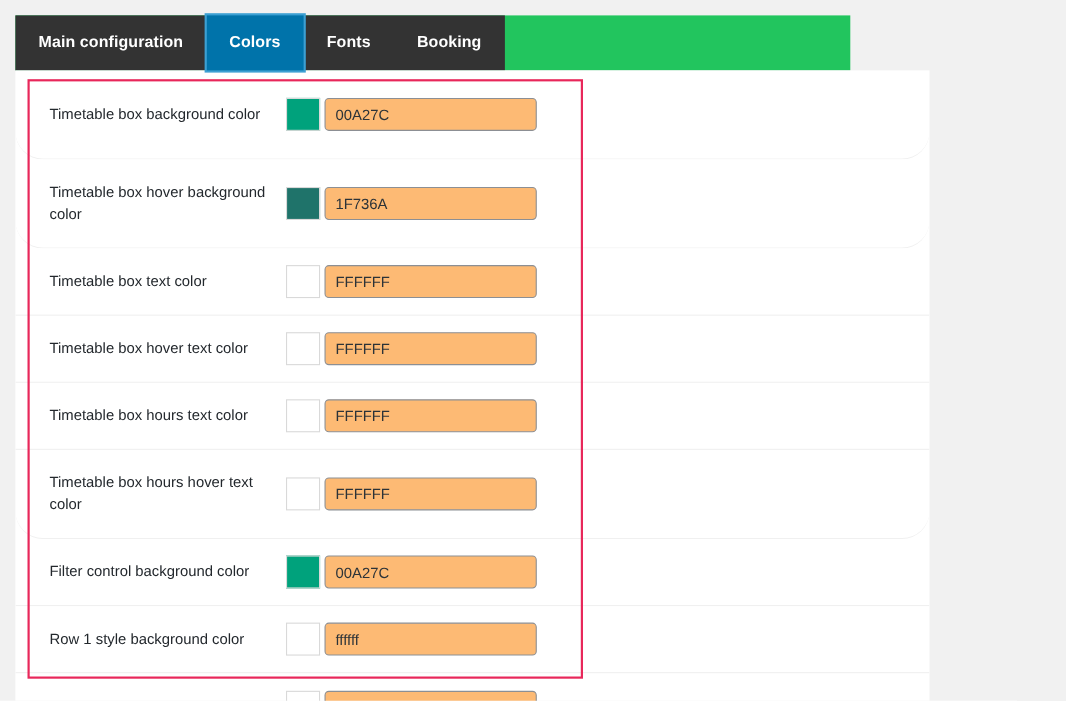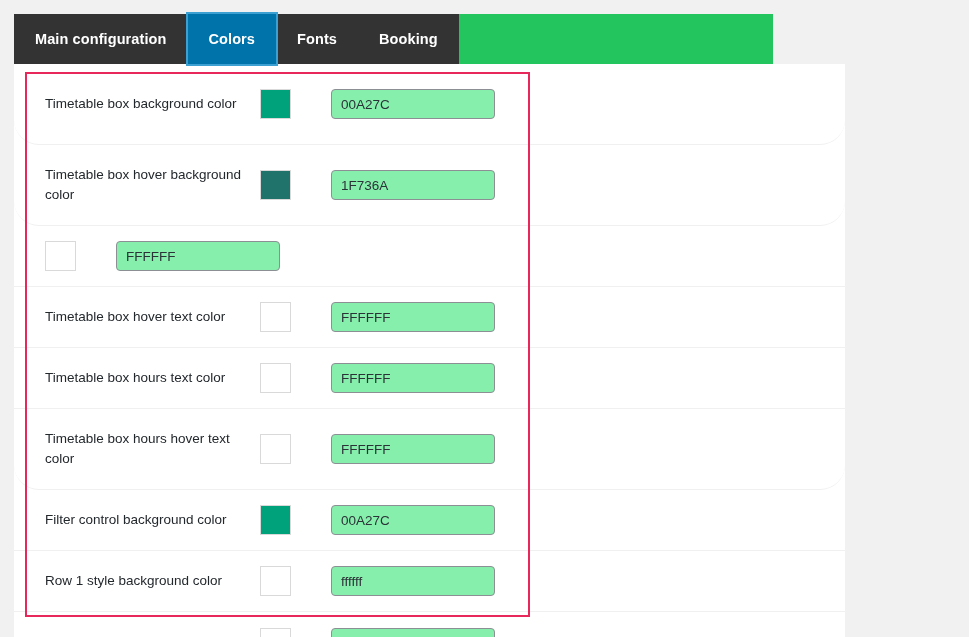--- a/index.html
+++ b/index.html
@@ -132,32 +132,31 @@
   .swatch {
     width: 31px;
     height: 30px;
     box-sizing: border-box;
     border: 1px solid #d9d9d9;
     margin-right: 4px;
     cursor: pointer;
     flex: 0 0 auto;
   }
   .hexinput {
-    width: 164px;
+    width: 193px;
     height: 30px;
     box-sizing: border-box;
     border: 1px solid #8c8f94;
     border-radius: 4px;
     padding: 0 9px;
     font-size: 13.5px;
     color: #2c3338;
-    background: #86efac;
+    background: #fdba74;
     font-family: "Liberation Sans", sans-serif;
     outline: none;
-    margin-left: 36px;
   }
 </style>
 </head>
 <body>
 
 <div id="app">
 
   <nav class="tabbar">
     <div class="tabbar-inner">
         <button class="tab">Main configuration</button>
@@ -177,20 +176,21 @@
           </div>
         </div>
         <div class="row tall">
           <div class="row-label">Timetable box hover background color</div>
           <div class="row-control">
             <div class="swatch" style="background: rgb(31, 115, 106);"></div>
             <input class="hexinput" type="text" value="1F736A" style="">
           </div>
         </div>
         <div class="row">
+          <div class="row-label">Timetable box text color</div>
           <div class="row-control">
             <div class="swatch" style="background: rgb(255, 255, 255);"></div>
             <input class="hexinput" type="text" value="FFFFFF" style="">
           </div>
         </div>
         <div class="row">
           <div class="row-label">Timetable box hover text color</div>
           <div class="row-control">
             <div class="swatch" style="background: rgb(255, 255, 255);"></div>
             <input class="hexinput" type="text" value="FFFFFF" style="">

